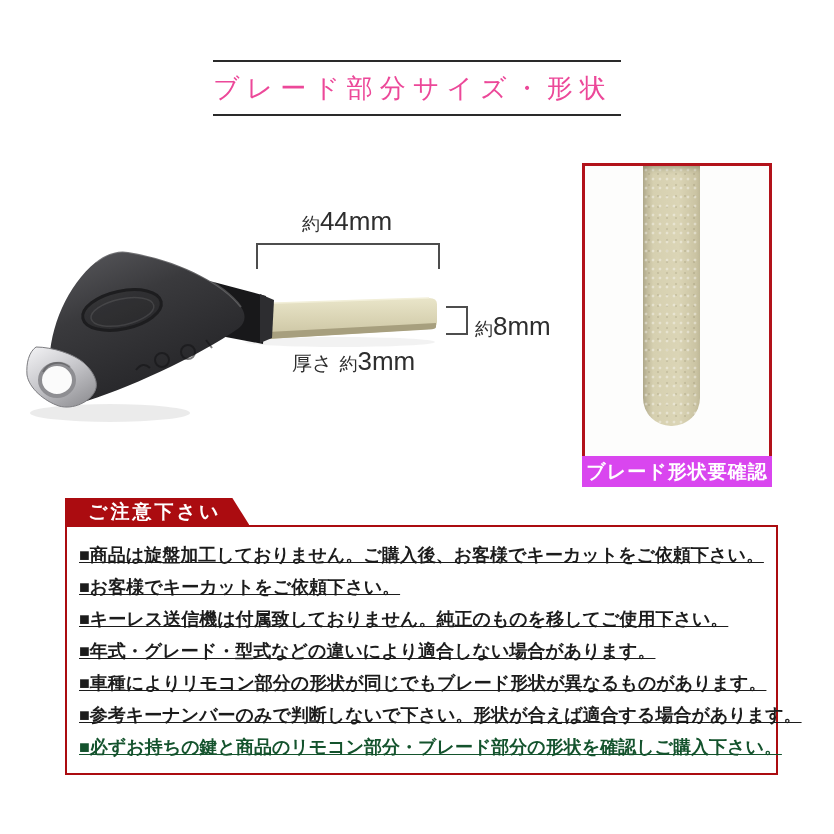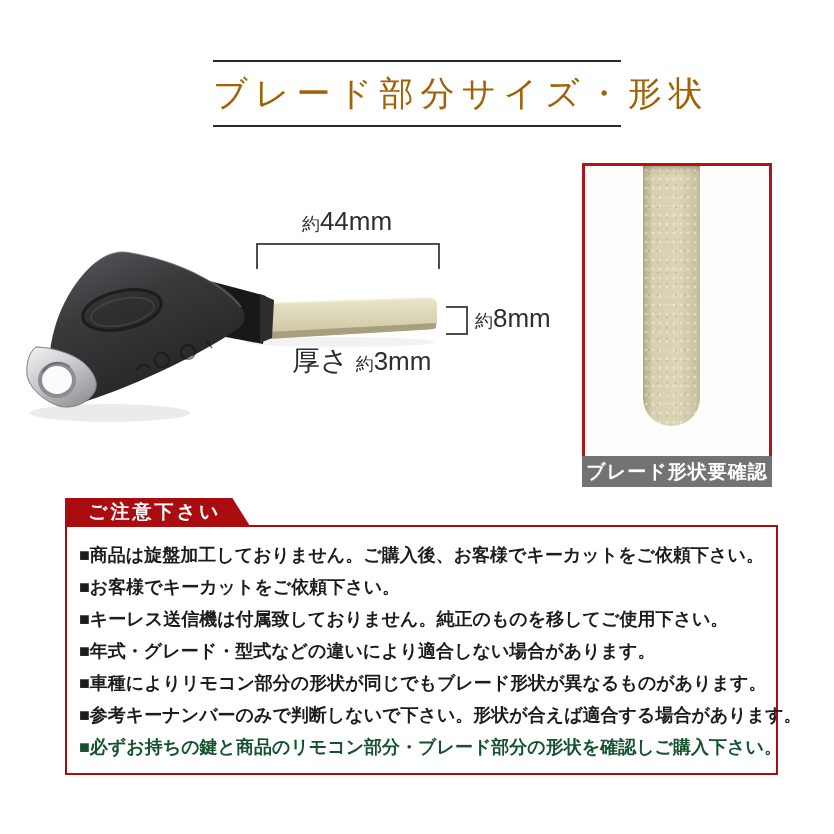--- a/index.html
+++ b/index.html
@@ -4,32 +4,32 @@
 <style>
   html,body{margin:0;padding:0;background:#fff;}
   .page{
     position:relative;width:834px;height:834px;background:#ffffff;overflow:hidden;
     font-family:"Liberation Sans","DejaVu Sans",sans-serif;color:#222;
   }
   
   .title-block{position:absolute;left:213px;top:60px;width:408px;}
   .title-rule{height:0;border-top:2px solid #2a2a2a;}
   .page-title{
-    margin:0;padding:9px 0 8px 0;text-align:right;
-    font-size:34px;font-weight:400;letter-spacing:7px;color:#a16207;white-space:nowrap;
+    margin:0;padding:9px 0 8px 0;text-align:left;
+    font-size:26px;font-weight:400;letter-spacing:7px;color:#ec4899;white-space:nowrap;
   }
   
   .key-figure{position:absolute;left:10px;top:230px;width:470px;height:200px;}
   
   .dim{position:absolute;color:#2e2e2e;white-space:nowrap;}
   .dim .approx{font-size:18px;}
   .dim .val{font-size:26px;margin-top:48px;}
-  .dim .pre{font-size:28px;margin-right:7px;}
+  .dim .pre{font-size:20px;margin-right:7px;}
   .dim-width{left:256px;top:206px;width:182px;text-align:center;}
-  .dim-height{left:475px;top:303px;line-height:30px;}
+  .dim-height{left:475px;top:311px;line-height:30px;}
   .dim-thick{left:292px;top:346px;line-height:30px;}
   .bracket{position:absolute;}
   .bracket-width{
     left:256px;top:243px;width:180px;height:24px;
     border-top:2px solid #4d4d4d;border-left:2px solid #4d4d4d;border-right:2px solid #4d4d4d;
   }
   .bracket-height{
     left:446px;top:306px;width:20px;height:25px;
     border-top:2px solid #4d4d4d;border-right:2px solid #4d4d4d;border-bottom:2px solid #4d4d4d;
   }
@@ -43,38 +43,38 @@
     background-image:
       radial-gradient(circle at 3px 4px, rgba(255,255,255,0.38) 0.9px, rgba(255,255,255,0) 1.8px),
       radial-gradient(circle at 6px 8px, rgba(120,112,80,0.18) 0.8px, rgba(0,0,0,0) 1.6px),
       linear-gradient(90deg,#b5ae90 0%,#d6d0b0 18%,#dbd5b6 62%,#c7c09f 100%);
     background-size:7px 9px,9px 11px,100% 100%;
     border-radius:0 0 28px 28px;
     box-shadow:inset 0 5px 7px -4px rgba(60,55,30,0.45);
   }
   .blade-caption{
     position:absolute;left:-3px;right:-3px;bottom:-3px;height:31px;
-    background:#737373;color:#ffffff;font-size:19px;font-weight:700;
+    background:#d946ef;color:#ffffff;font-size:19px;font-weight:700;
     text-align:center;line-height:31px;letter-spacing:1px;white-space:nowrap;
   }
   
   .notice-tab{
     position:absolute;left:65px;top:498px;height:27px;
     background:#ab0c10;color:#ffffff;
     font-size:19px;font-weight:700;line-height:27px;letter-spacing:3px;
     padding:0 28px 0 23px;white-space:nowrap;
     clip-path:polygon(0 0, calc(100% - 17px) 0, 100% 100%, 0 100%);
   }
   .notice-box{
     position:absolute;left:65px;top:525px;width:713px;height:250px;
     box-sizing:border-box;border:2px solid #ab0c10;background:#fff;
     padding:12px 8px 0 12px;
   }
   .notice-item{
-    font-size:18px;font-weight:600;line-height:32px;color:#1c1c1c;white-space:nowrap;
+    font-size:18px;font-weight:600;line-height:32px;color:#1c1c1c;white-space:nowrap;text-decoration:underline;
   }
   .notice-item.em{color:#14532d;font-weight:700;}
 </style>
 </head>
 <body>
 
 <div class="page">
 
   <div class="title-block">
     <div class="title-rule"></div>

